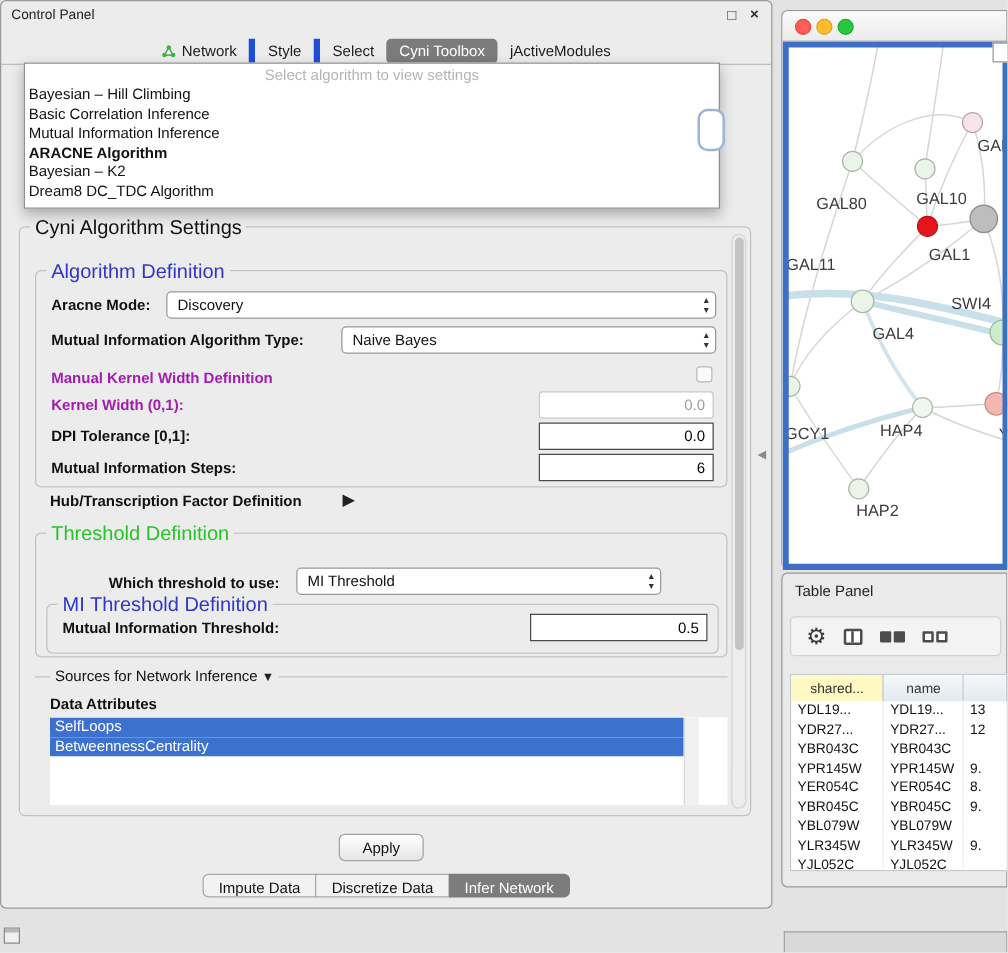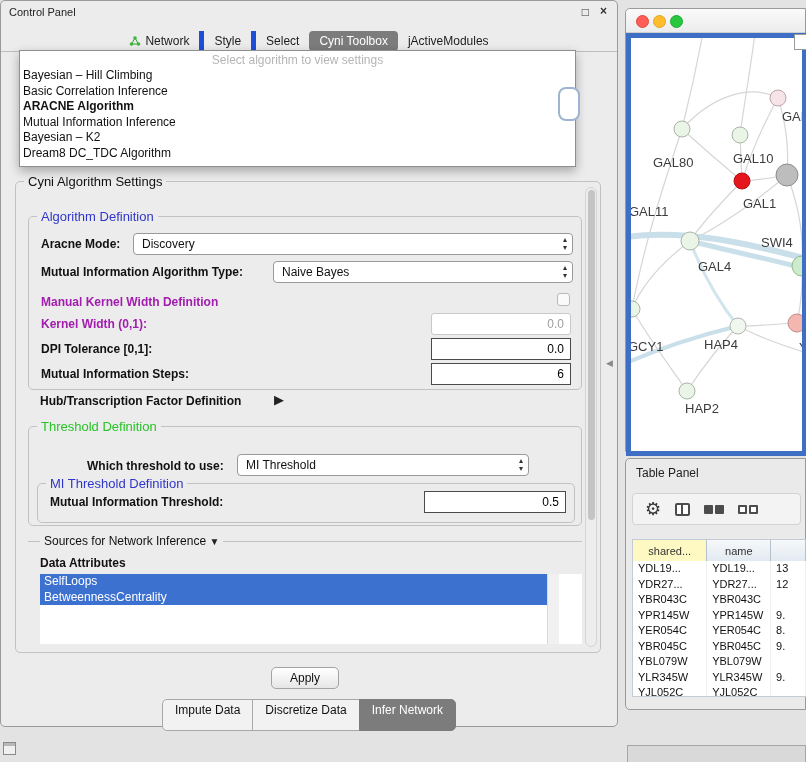--- a/index.html
+++ b/index.html
@@ -17,38 +17,38 @@
   .tab.selected{background:#7c7c7c;color:#fff;border-radius:4px;border-left:none}
   .tab.selected + .tab{border-left:none}
   
   #algo-popup{position:absolute;left:18px;top:49px;width:557px;height:117px;background:#fff;
       border:1px solid #8f8f8f;box-shadow:0 4px 10px rgba(0,0,0,.3);z-index:60;padding-top:2px}
   .popup-prompt{text-align:center;color:#b5b5b5;font-size:12px;height:15px;line-height:15px}
   .popup-item{font-size:12px;height:15.5px;line-height:15.5px;padding-left:3px;white-space:nowrap}
   .popup-item.bold{font-weight:bold}
   
   .group{position:absolute;border:1px solid #c2c2c2;border-radius:5px}
-  .glabel{position:absolute;top:-8px;left:8px;background:#ececec;padding:0 4px;font-size:13px;white-space:nowrap}
+  .glabel{position:absolute;top:-8px;left:8px;background:#ececec;padding:0 4px;font-size:16px;white-space:nowrap}
   .blue{color:#2f36c8}.green{color:#27c427}
   .flabel{position:absolute;font-size:12px;font-weight:bold;color:#111;white-space:nowrap}
   .flabel.disabled,.disabled-text{color:#a21caf}
   .combo{position:absolute;height:22px;background:#fff;border:1px solid #999;border-radius:4px;
       font-size:12px;display:flex;align-items:center;padding-left:8px}
   .combo .arrows{position:absolute;right:5px;top:2px;display:flex;flex-direction:column;
       font-size:8px;line-height:8px;color:#333}
   .tfield{position:absolute;height:22px;border:1px solid #4a4a4a;background:#fff;
       font:12px "Liberation Sans",sans-serif;text-align:right;padding:0 6px}
   .tfield.dis{border:1px solid #c9c9c9;color:#9d9d9d;border-radius:3px}
   .checkbox{position:absolute;width:13px;height:13px;border:1px solid #b9b9b9;border-radius:3px;background:#fafafa}
   .attr-item{height:15.5px;line-height:15.5px;width:507px;background:#3d71d0;color:#fff;
       font-size:12px;padding-left:4px;white-space:nowrap}
   .btn{position:absolute;height:22px;border:1px solid #a3a3a3;border-radius:5px;
       background:linear-gradient(#ffffff,#e6e6e6);font-size:12px;display:flex;align-items:center;justify-content:center}
   .btabs{position:absolute;left:0;right:0;top:698px;display:flex;justify-content:center}
-  .btab{padding:3px 12px;font-size:12px;border:1px solid #a8a8a8;background:#f2f2f2;margin-left:-1px;height:32px;line-height:15px}
+  .btab{padding:3px 12px;font-size:12px;border:1px solid #a8a8a8;background:#f2f2f2;margin-left:-1px;height:19px;line-height:15px}
   .btab:first-child{border-radius:5px 0 0 5px;margin-left:0}
   .btab:last-child{border-radius:0 5px 5px 0}
   .btab.selected{background:#7c7c7c;color:#fff;border-color:#7c7c7c}
   
   .tl{position:absolute;width:13px;height:13px;border-radius:50%}
   
   .hcell{height:21px;font-size:11px;display:flex;align-items:center;justify-content:center;
       background:linear-gradient(#f6f8fa,#e2eaf1);border-right:1px solid #b6c0ca;color:#333;overflow:hidden}
   .hcell.sel{background:#fef9c3}
   .tcell{font-size:11px;line-height:15.5px;padding-left:5px;border-right:1px solid #f0f0f0;
@@ -97,22 +97,22 @@
       </div>
       <div class="tab">
         <span>jActiveModules</span>
       </div>
     </div>
 
     <div id="algo-popup">
       <div class="popup-prompt">Select algorithm to view settings</div>
       <div class="popup-item">Bayesian – Hill Climbing</div>
       <div class="popup-item">Basic Correlation Inference</div>
+      <div class="popup-item">Mutual Information Inference</div>
       <div class="popup-item bold">ARACNE Algorithm</div>
-      <div class="popup-item">Mutual Information Inference</div>
       <div class="popup-item">Bayesian – K2</div>
       <div class="popup-item">Dream8 DC_TDC Algorithm</div>
       <div class="abs" style="left:538px;top:36px;width:22px;height:34px;border:2px solid #9db4d2;border-radius:8px;background:#fff"></div>
     </div>
 
     <div class="group" style="left:14px;top:180px;width:586px;height:472px">
       <span class="glabel">Cyni Algorithm Settings</span>
 
       <div class="scroll-track" style="right:3px;top:5px;bottom:5px;width:12px">
         <div class="scroll-thumb" style="height:330px"></div>

